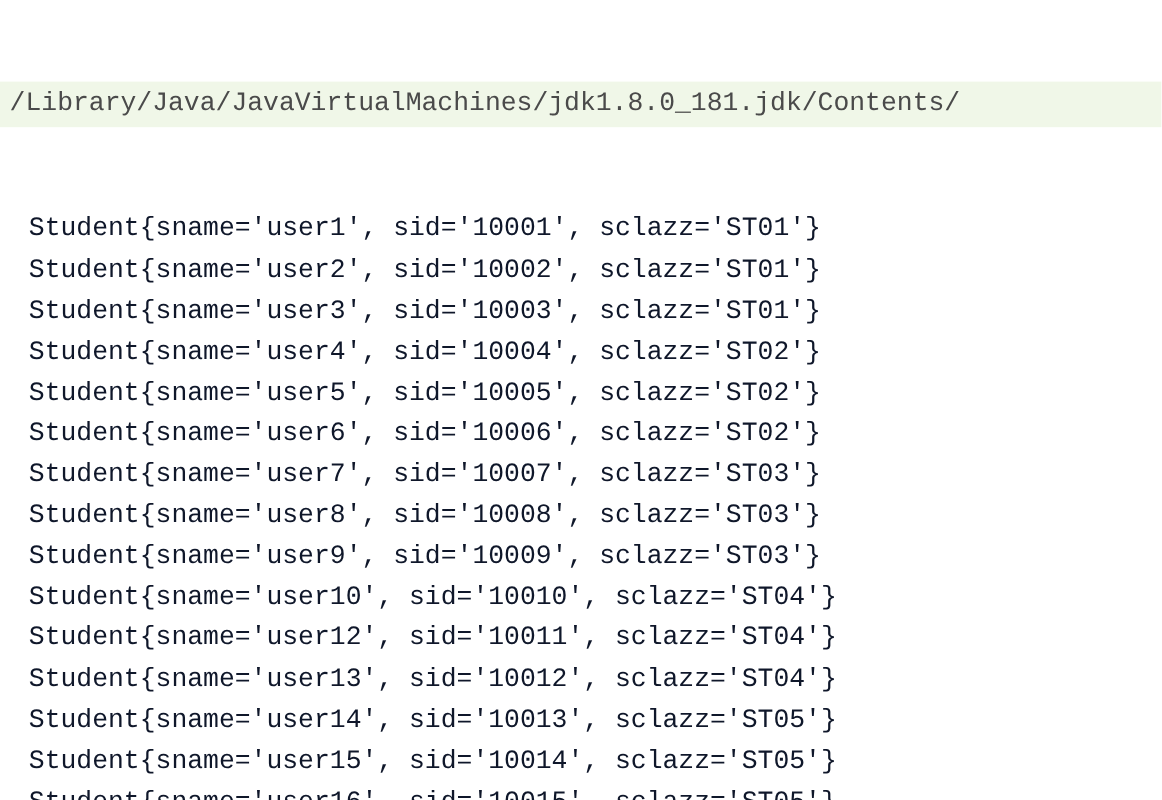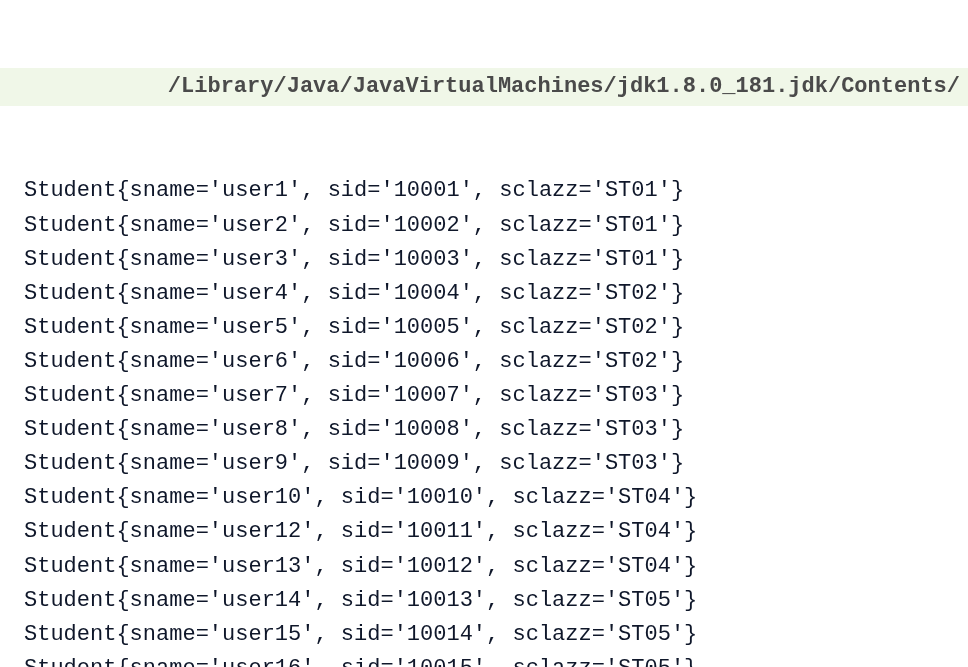--- a/index.html
+++ b/index.html
@@ -17,24 +17,23 @@
       height: 667px;
       overflow: hidden;
       padding: 0;
     }
     .console-output {
       white-space: pre;
     }
     .header-line {
       background: #f0f7e8;
       color: #4a4a4a;
-      font-weight: bold;
+      font-weight: normal;
       padding: 2px 8px;
       overflow: hidden;
-      text-align: right;
     }
     .output-line {
       padding: 0 24px;
       color: #0f172a;
     }
   </style>
 </head>
 <body>
 
 <div class="console-output">

